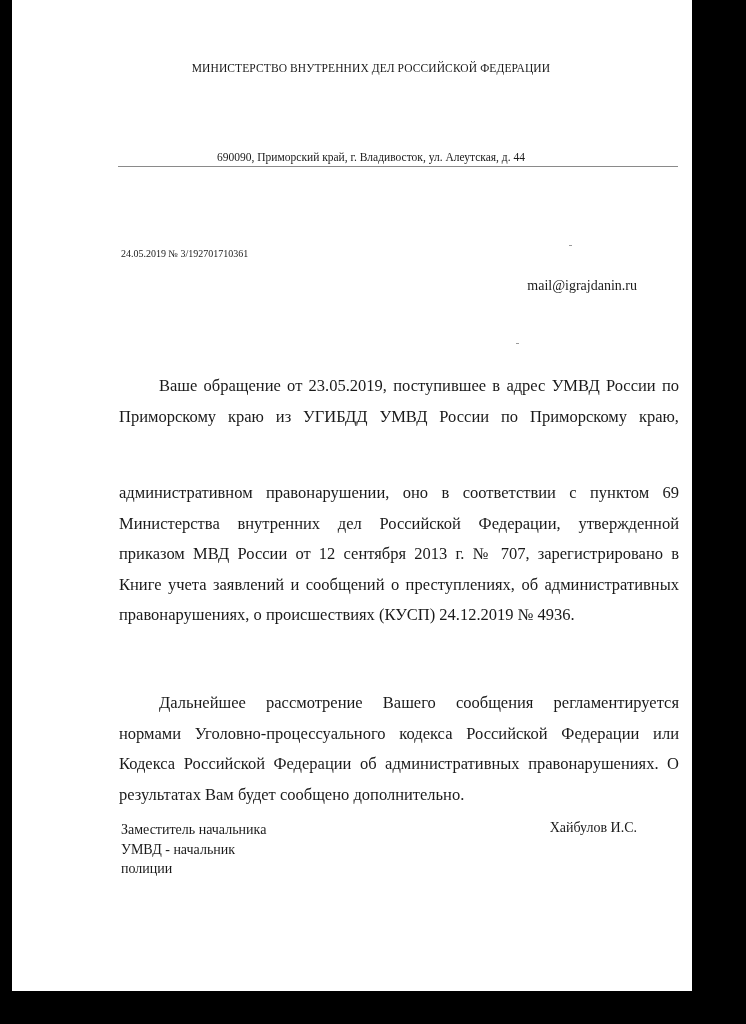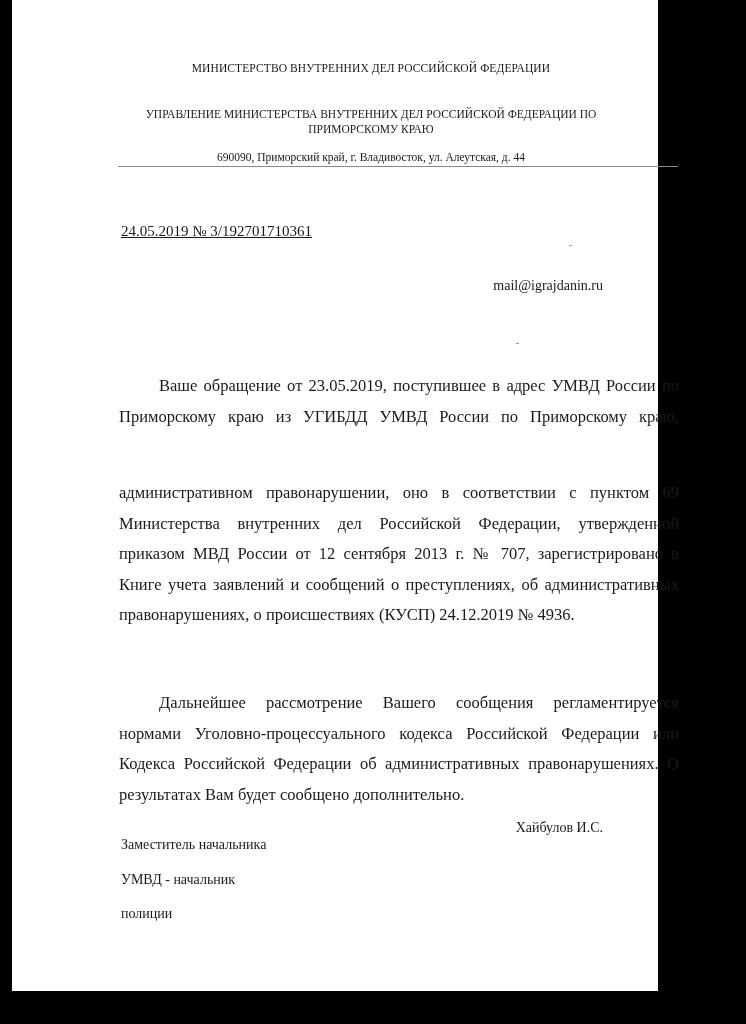--- a/index.html
+++ b/index.html
@@ -15,20 +15,21 @@
       font-family: "Liberation Serif", serif;
       color: #1a1a1a;
     }
     .page {
       position: absolute;
       left: 12px;
       top: 0;
       width: 646px;
       height: 991px;
       background: #ffffff;
+      padding-left: 34px;
     }
     .abs { position: absolute; white-space: nowrap; }
     .hdr-ministry {
       left: 0; width: 718px; top: 62px;
       text-align: center;
       font-size: 11.5px;
       letter-spacing: 0.1px;
     }
     .hdr-dept {
       left: 0; width: 718px; top: 107px;
@@ -42,23 +43,22 @@
       left: 0; width: 718px; top: 151px;
       text-align: center;
       font-size: 11.5px;
     }
     .hdr-rule {
       left: 106px; top: 166px;
       width: 560px; height: 0;
       border-top: 1px solid #8a8a8a;
     }
     .reg-line {
-      left: 109px; top: 223px;
-      font-size: 15px;
-      text-decoration: underline;
+      left: 109px; top: 248px;
+      font-size: 10px;
     }
     .email {
       right: 55px; top: 278px;
       font-size: 14px;
     }
     .speck { position: absolute; background: #9a9a9a; height: 1px; width: 3px; }
     .body-text {
       position: absolute;
       left: 107px;
       width: 560px;
@@ -71,37 +71,33 @@
     .body-text .line.last { text-align-last: left; }
     .indent { padding-left: 40px; }
     .p1 { top: 371px; }
     .p2 { top: 478px; }
     .p3 { top: 688px; }
     .sig-left {
       left: 109px; top: 820px;
       font-size: 14px;
       line-height: 19.5px;
     }
-    .sig-left span { display: block; margin-top: 15px; }
+    .sig-left span { display: block; }
     .sig-right {
       right: 55px; top: 820px;
       font-size: 14px;
     }
   </style>
 </head>
 <body>
 
 <div class="page">
 
   <div class="abs hdr-ministry">МИНИСТЕРСТВО ВНУТРЕННИХ ДЕЛ РОССИЙСКОЙ ФЕДЕРАЦИИ</div>
 
-  <div class="abs hdr-dept">
-    <span>УПРАВЛЕНИЕ МИНИСТЕРСТВА ВНУТРЕННИХ ДЕЛ РОССИЙСКОЙ ФЕДЕРАЦИИ ПО</span>
-    <span>ПРИМОРСКОМУ КРАЮ</span>
-  </div>
 
   <div class="abs hdr-address">690090, Приморский край, г. Владивосток, ул. Алеутская, д. 44</div>
 
   <div class="abs hdr-rule"></div>
 
   <div class="abs reg-line">24.05.2019 № 3/192701710361</div>
 
   <div class="speck" style="left:557px; top:245px;"></div>
 
   <div class="abs email">mail@igrajdanin.ru</div>

